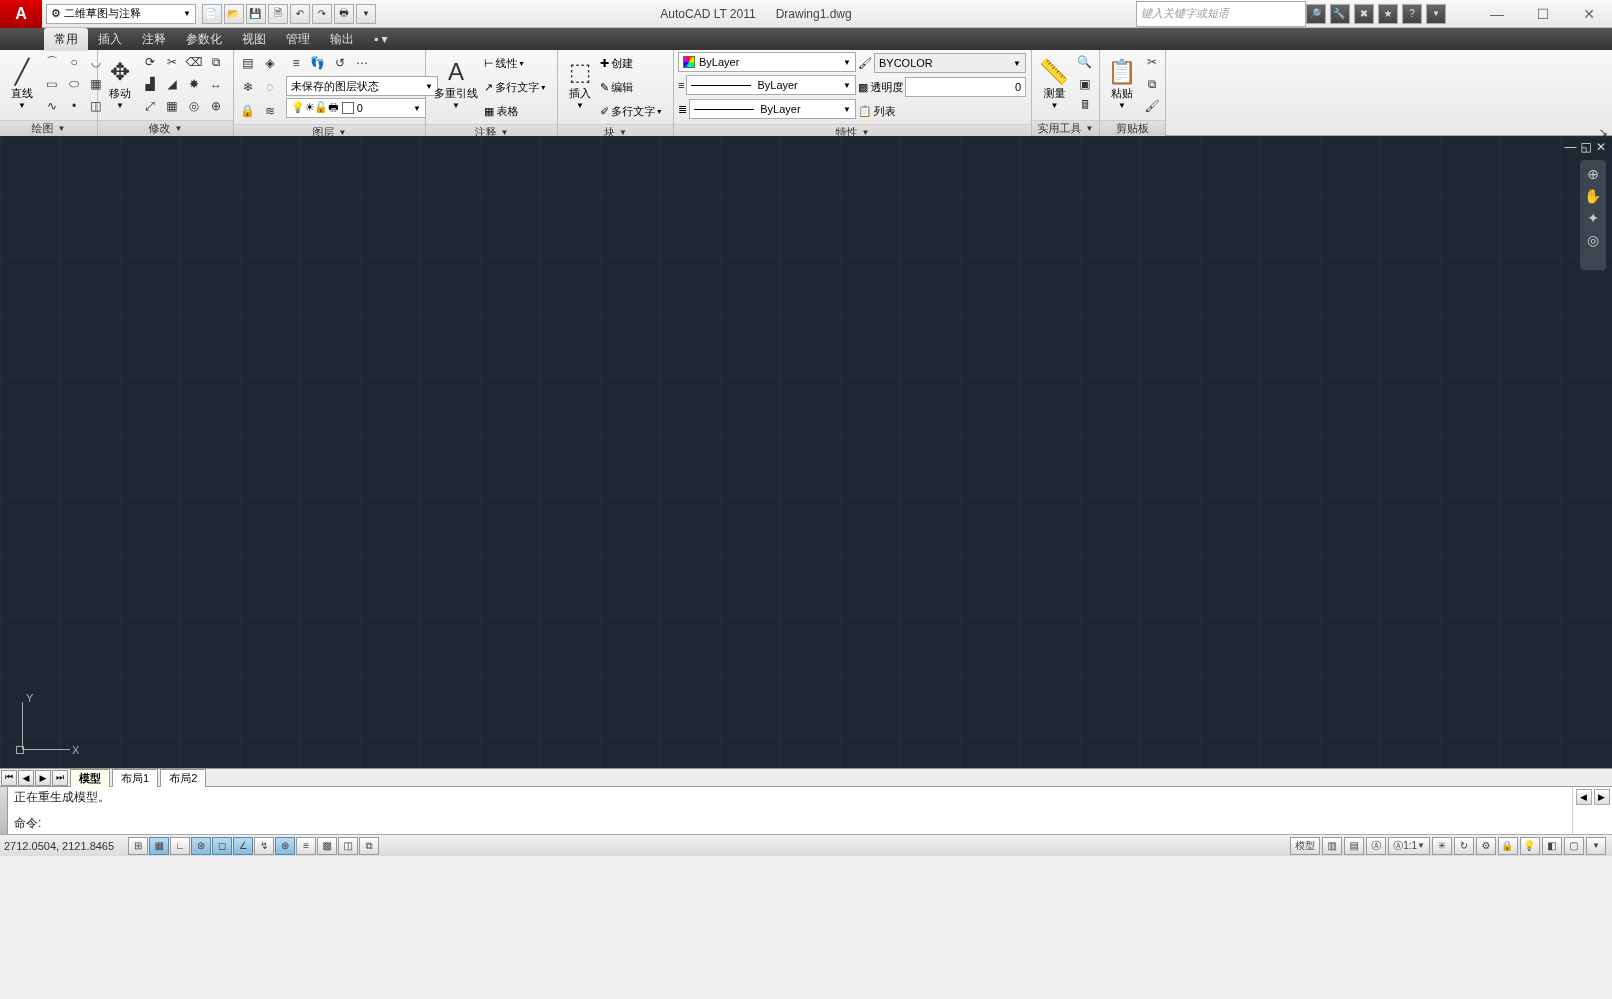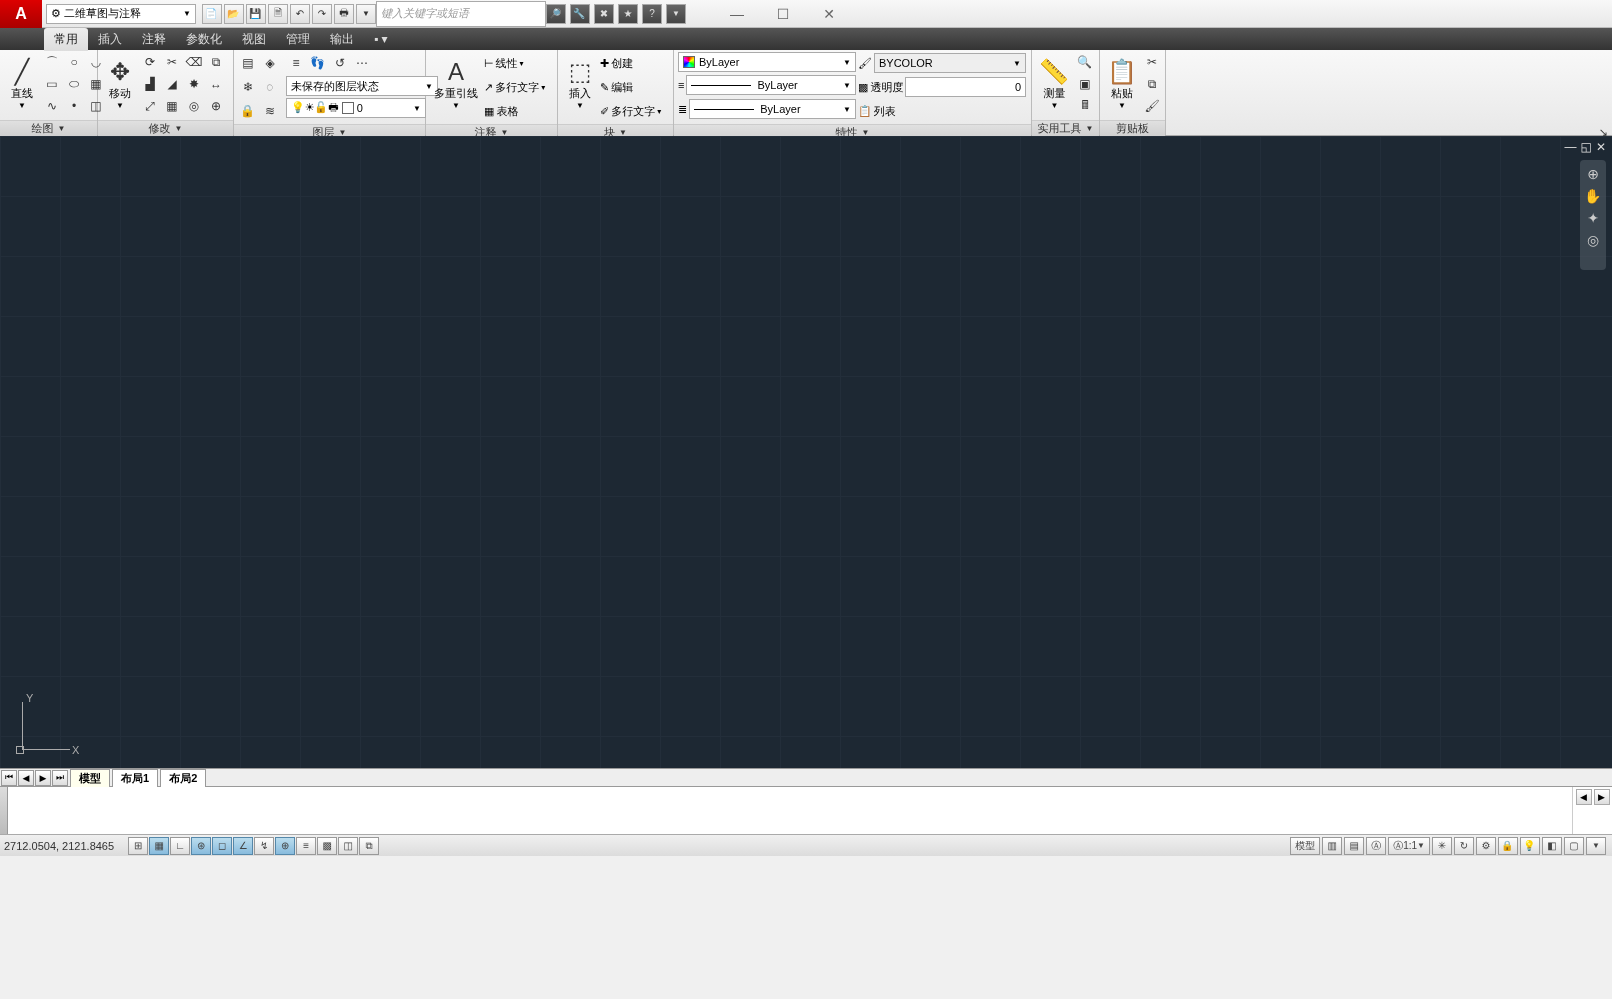--- a/index.html
+++ b/index.html
@@ -40,21 +40,21 @@
 .nav-cube { position:absolute; top:24px; right:6px; width:26px; height:110px; background:rgba(80,90,100,0.6); border-radius:4px; display:flex; flex-direction:column; align-items:center; gap:6px; padding-top:6px; color:#ccc; font-size:14px; }
 .ucs { position:absolute; bottom:12px; left:22px; color:#aaa; font-size:11px; }
 .ucs .yaxis { position:absolute; bottom:6px; left:0; width:1px; height:48px; background:#aaa; }
 .ucs .xaxis { position:absolute; bottom:6px; left:0; width:48px; height:1px; background:#aaa; }
 .ucs .ylab { position:absolute; bottom:52px; left:4px; }
 .ucs .xlab { position:absolute; bottom:0px; left:50px; }
 .ucs .box { position:absolute; bottom:2px; left:-6px; width:8px; height:8px; border:1px solid #aaa; }
 
 .tabs-row { height:18px; background:#eee; border-top:1px solid #999; display:flex; align-items:center; font-size:11px; }
 .tabs-row .navbtn { width:16px; height:16px; border:1px solid #999; background:linear-gradient(#fff,#ddd); display:flex; align-items:center; justify-content:center; font-size:9px; margin-left:1px; }
-.layout-tab { padding:1px 8px; border:1px solid #999; border-bottom:none; background:#fff; margin-left:2px;font-weight:bold; }
+.layout-tab { padding:1px 8px; border:1px solid #999; border-bottom:none; background:#fff; margin-left:2px; }
 .layout-tab.active { background:#ffe; font-weight:bold; }
 
 .cmd-area { height:48px; background:#fff; border-top:1px solid #999; display:flex; }
 .cmd-handle { width:8px; background:linear-gradient(#ddd,#bbb); border-right:1px solid #999; }
 .cmd-text { flex:1; padding:2px 6px; font-size:12px; color:#222; display:flex; flex-direction:column; justify-content:space-between; }
 .cmd-scroll { width:40px; display:flex; flex-direction:column; align-items:center; justify-content:space-between; border-left:1px solid #ccc; padding:2px; }
 .scrbtn { width:16px; height:16px; border:1px solid #aaa; background:linear-gradient(#fff,#ddd); font-size:9px; display:flex; align-items:center; justify-content:center; }
 
 .statusbar { height:22px; background:linear-gradient(#f0f0f0,#dcdcdc); border-top:1px solid #aaa; display:flex; align-items:center; font-size:11px; }
 .statusbar .coords { padding:0 4px; color:#333; }
@@ -75,20 +75,24 @@
   </div>
   <div class="qat">
     <div class="qat-btn">📄</div>
     <div class="qat-btn">📂</div>
     <div class="qat-btn">💾</div>
     <div class="qat-btn">🗎</div>
     <div class="qat-btn">↶</div>
     <div class="qat-btn">↷</div>
     <div class="qat-btn">🖶</div>
     <div class="qat-btn arrow">▼</div>
+  </div>
+  <div class="title-text">
+    <span>AutoCAD LT 2011</span>
+    <span>Drawing1.dwg</span>
   </div>
   <div class="search-box">
     <span>键入关键字或短语</span>
   </div>
   <div class="title-right">
     <div class="qat-btn">🔎</div>
     <div class="qat-btn">🔧</div>
     <div class="qat-btn">✖</div>
     <div class="qat-btn">★</div>
     <div class="qat-btn">?</div>
@@ -390,20 +394,22 @@
   <div class="navbtn">▶</div>
   <div class="navbtn">⏭</div>
   <div class="layout-tab active">模型</div>
   <div class="layout-tab">布局1</div>
   <div class="layout-tab">布局2</div>
 </div>
 
 <div class="cmd-area">
   <div class="cmd-handle"></div>
   <div class="cmd-text">
+    <div>正在重生成模型。</div>
+    <div>命令:</div>
   </div>
   <div class="cmd-scroll">
     <div style="display:flex;gap:2px">
         <div class="scrbtn">◀</div>
         <div class="scrbtn">▶</div>
       </div>
   </div>
 </div>
 
 <div class="statusbar">

